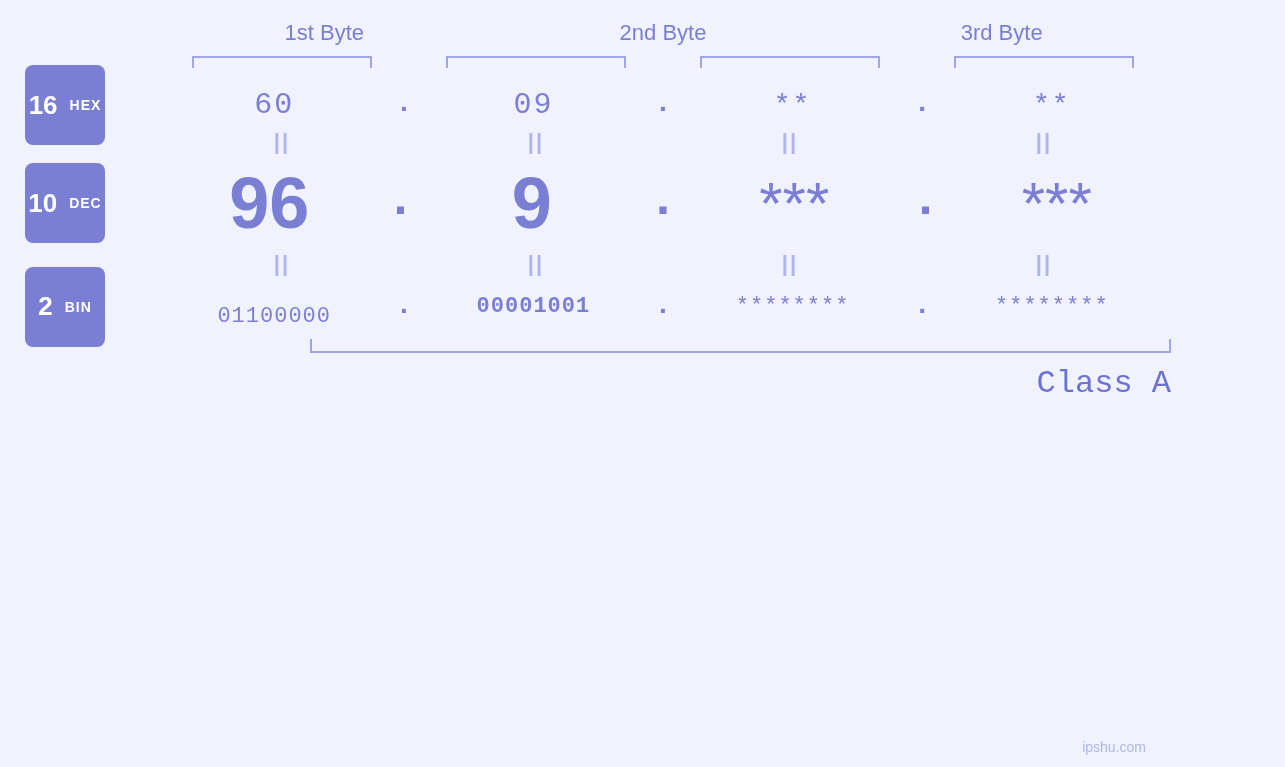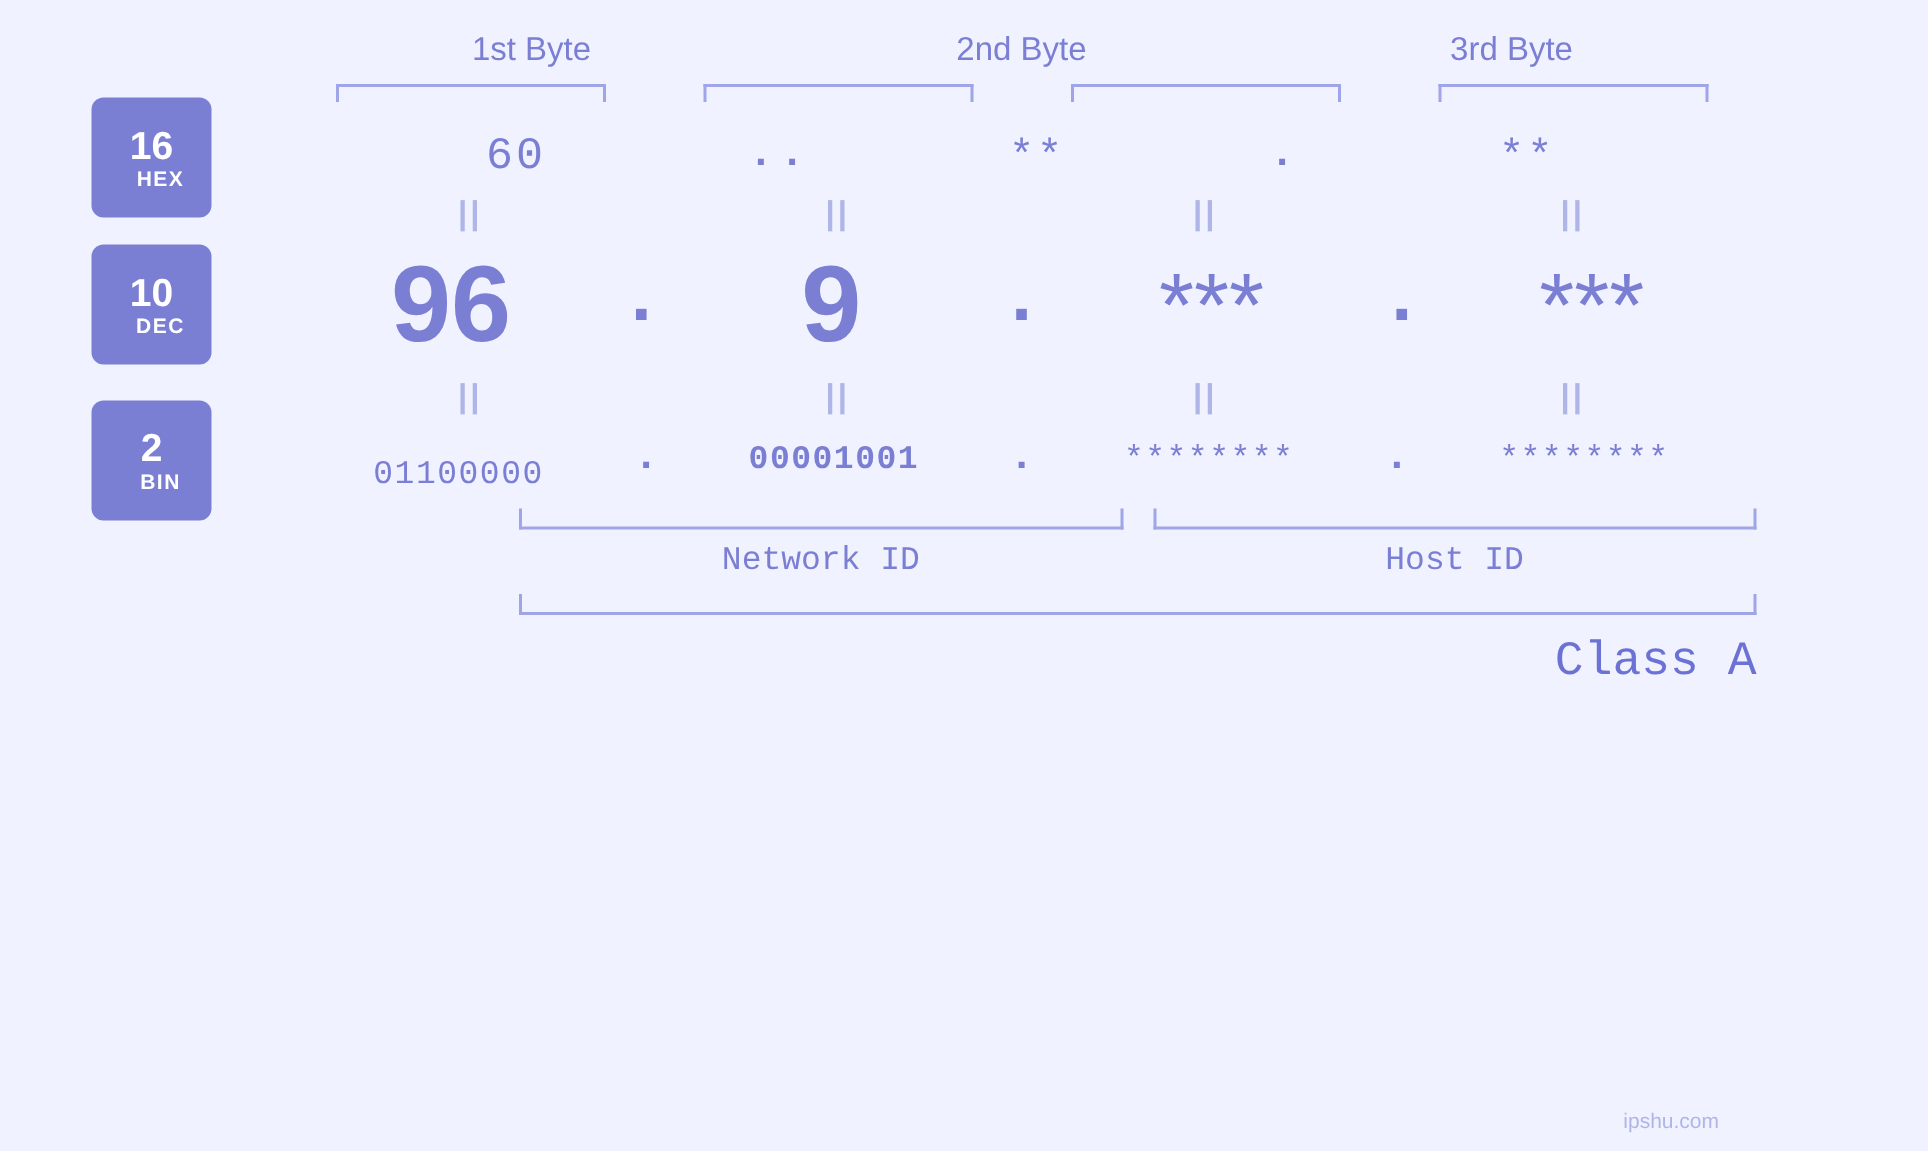--- a/index.html
+++ b/index.html
@@ -12,21 +12,20 @@
       position: relative;
     }
 
     .main-container {
       width: 1171px;
       height: 767px;
       position: relative;
       display: flex;
       flex-direction: column;
       align-items: center;
-      padding-left: 36px;
     }
 
     
     .byte-headers {
       display: flex;
       width: 100%;
       padding-left: 155px;
       padding-top: 20px;
       margin-bottom: 10px;
     }
@@ -78,21 +77,21 @@
       position: relative;
       margin-bottom: 0;
     }
 
     .format-badge {
       width: 80px;
       height: 80px;
       background: #7b7fd4;
       border-radius: 8px;
       display: flex;
-      flex-direction: column;
+      flex-direction: row;
       align-items: center;
       justify-content: center;
       position: absolute;
       left: -130px;
       color: white;
       font-family: Arial, sans-serif;
     }
 
     .badge-number {
       font-size: 26px;
@@ -307,20 +306,23 @@
     <div class="format-row">
       <div class="format-badge">
         <span class="badge-number">16</span>
         <span class="badge-label">HEX</span>
       </div>
       <div class="bytes-row">
         <div class="byte-cell">
           <span class="byte-value medium">60</span>
         </div>
         <div class="dot-separator small">.</div>
+        <div class="byte-cell">
+          <span class="byte-value medium">09</span>
+        </div>
         <div class="dot-separator small">.</div>
         <div class="byte-cell">
           <span class="byte-value asterisk-medium">**</span>
         </div>
         <div class="dot-separator small">.</div>
         <div class="byte-cell">
           <span class="byte-value asterisk-medium">**</span>
         </div>
       </div>
     </div>
@@ -396,32 +398,20 @@
         <div class="byte-cell">
           <span class="byte-value medium" style="font-size:22px;letter-spacing:1px;">********</span>
         </div>
         <div class="dot-separator small">.</div>
         <div class="byte-cell">
           <span class="byte-value medium" style="font-size:22px;letter-spacing:1px;">********</span>
         </div>
       </div>
     </div>
 
-    <div class="bottom-brackets-area">
-      <div class="bottom-brackets-line">
-        <div class="network-bracket"></div>
-        <div style="width:20px;"></div>
-        <div class="host-bracket"></div>
-      </div>
-      <div class="bottom-labels-row">
-        <div class="network-label">Network ID</div>
-        <div style="width:20px;"></div>
-        <div class="host-label">Host ID</div>
-      </div>
-    </div>
 
     <div class="class-area">
       <div class="class-bracket-line"></div>
       <div class="class-label">Class A</div>
     </div>
 
   </div>
 
   <div class="watermark">ipshu.com</div>
 

